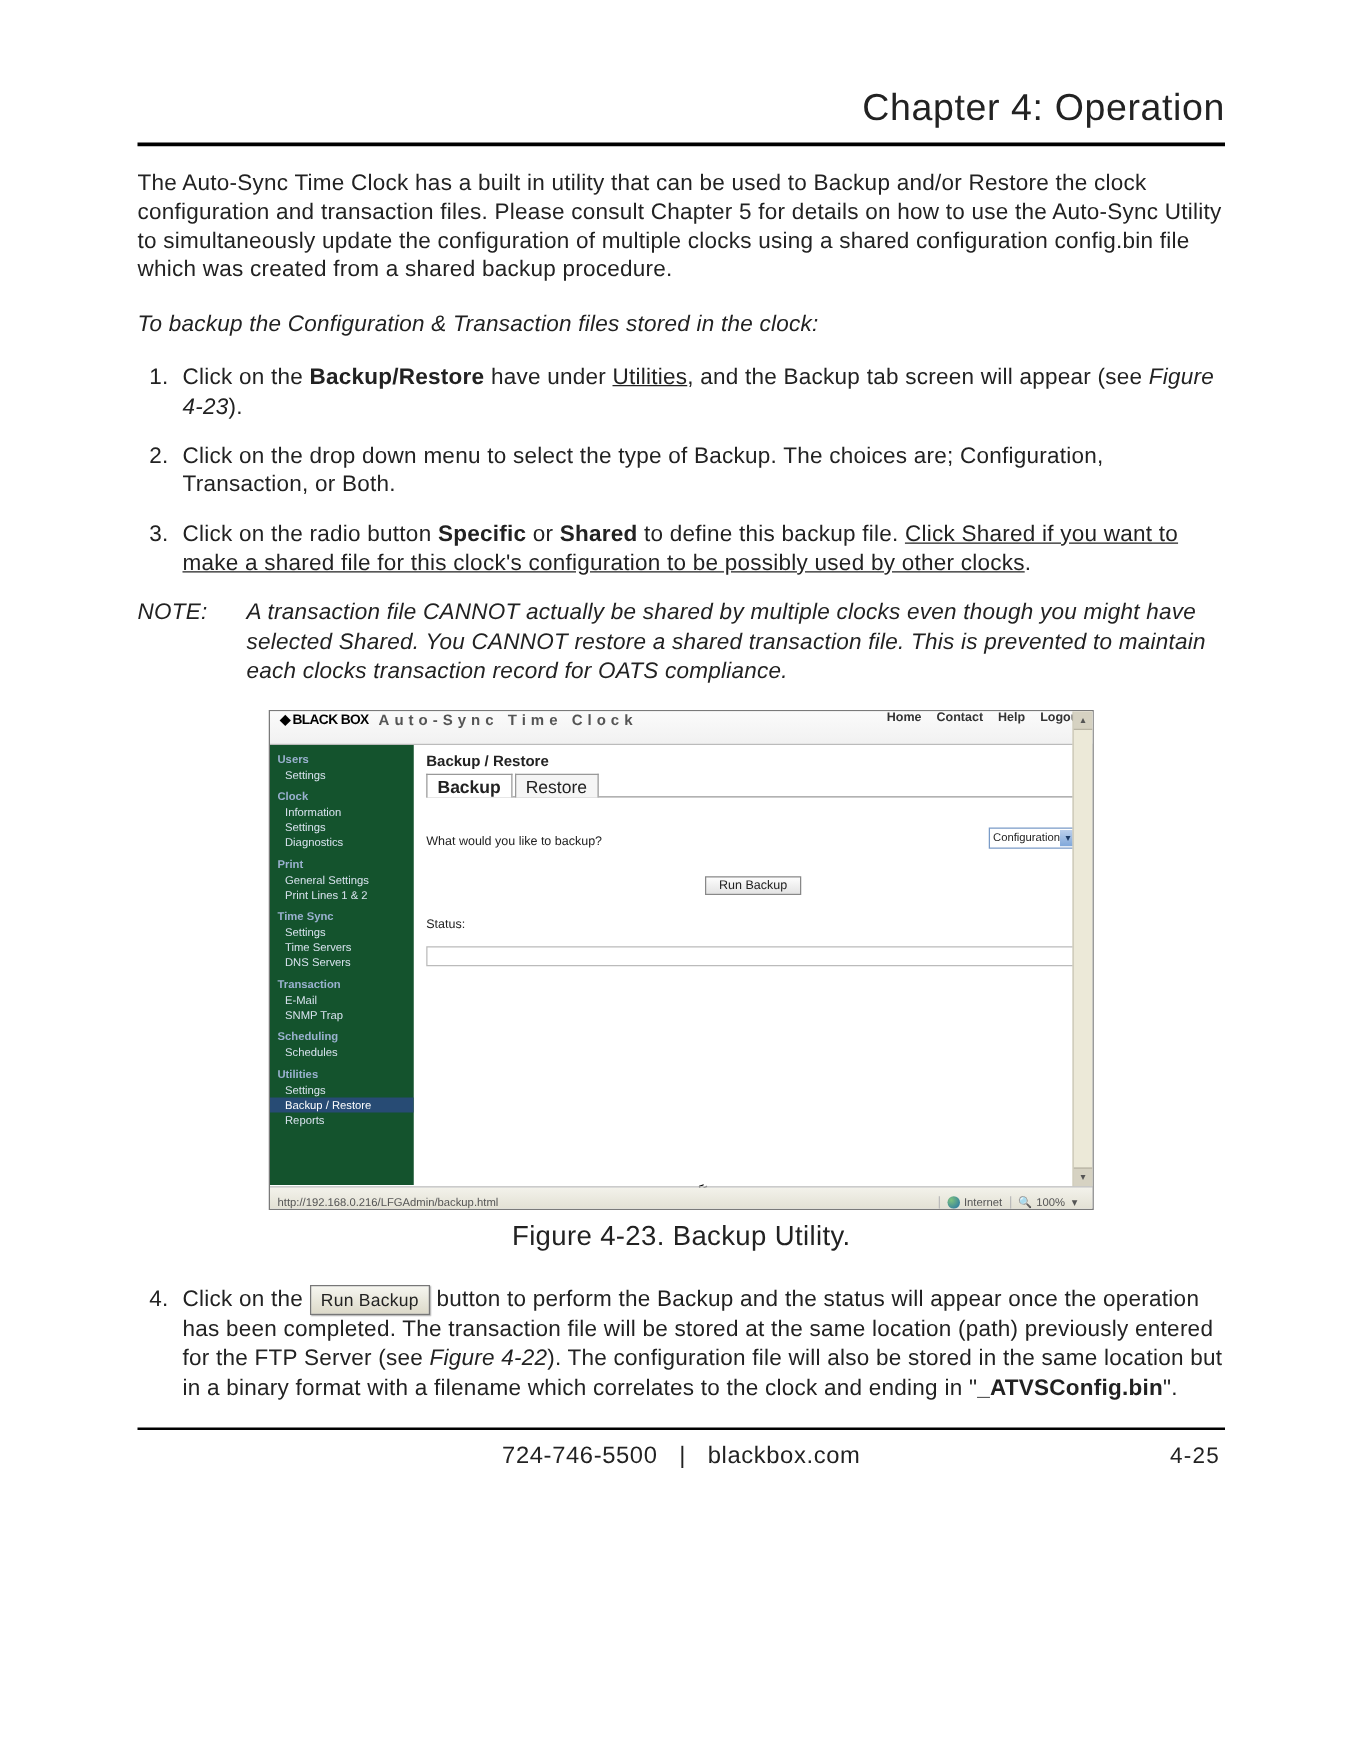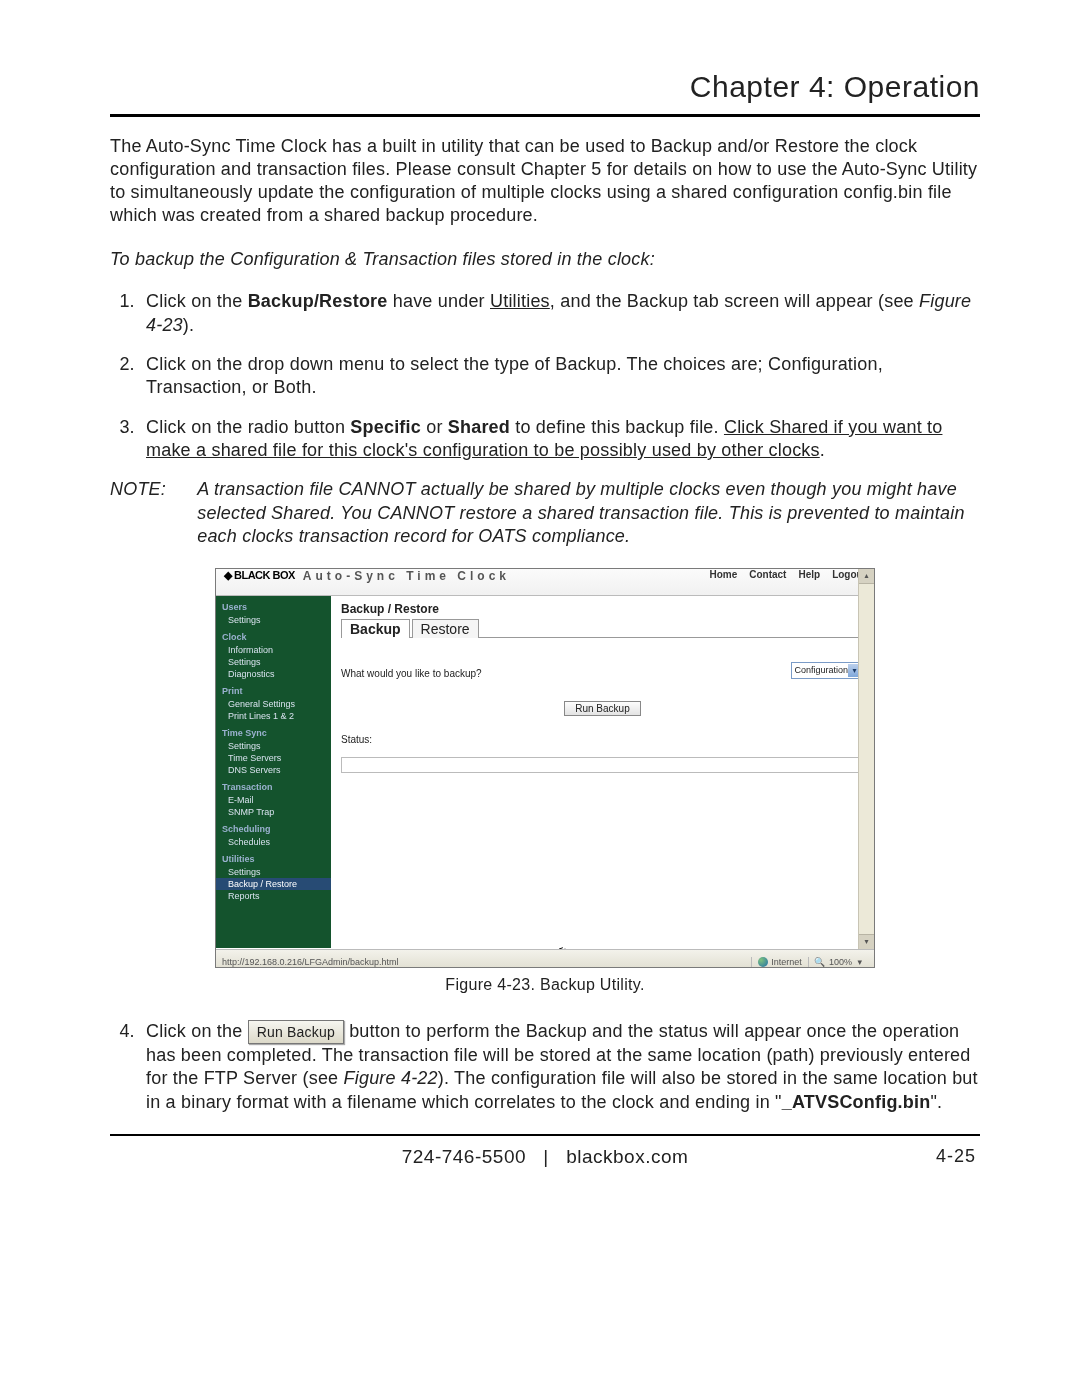--- a/index.html
+++ b/index.html
@@ -252,21 +252,21 @@
   }
   .statusbar .left { flex:1; }
   .statusbar .seg { border-left:1px solid #bbb; padding:0 6px; display:flex; align-items:center; gap:3px;}
   .globe {
     display:inline-block;width:10px;height:10px;border-radius:50%;
     background:radial-gradient(circle at 30% 30%,#7ec27e,#1f6fa8);
   }
 
   .fig-caption {
     text-align:center;
-    font-size: 16px;
+    font-size: 22px;
     margin: 8px 0 26px 0;
     letter-spacing: 0.3px;
   }
 
   .inline-btn {
     display:inline-block;
     border:1px solid #777;
     background:linear-gradient(#f6f6f0,#dcd9c9);
     padding: 2px 8px;
     font-size:14px;

